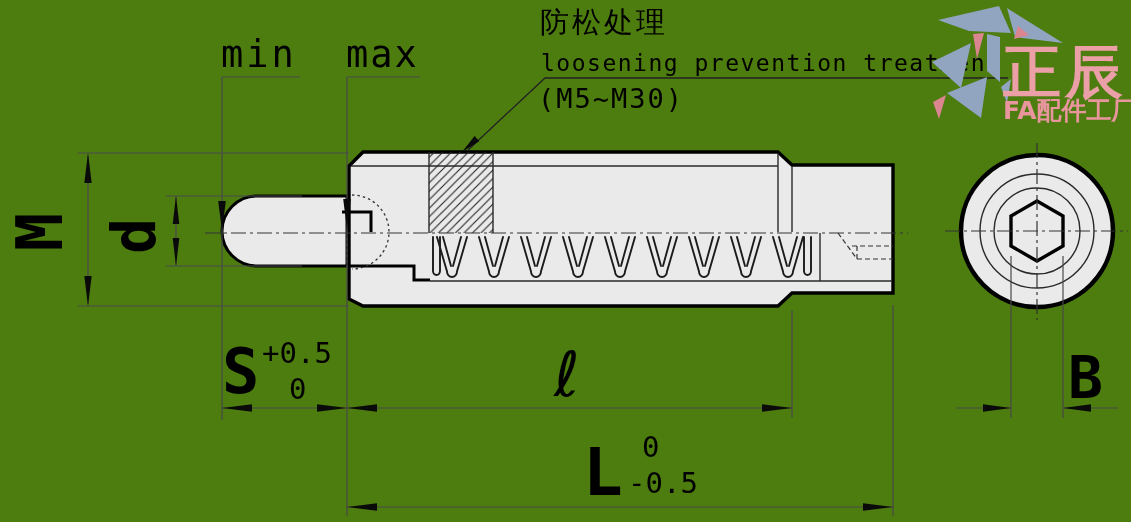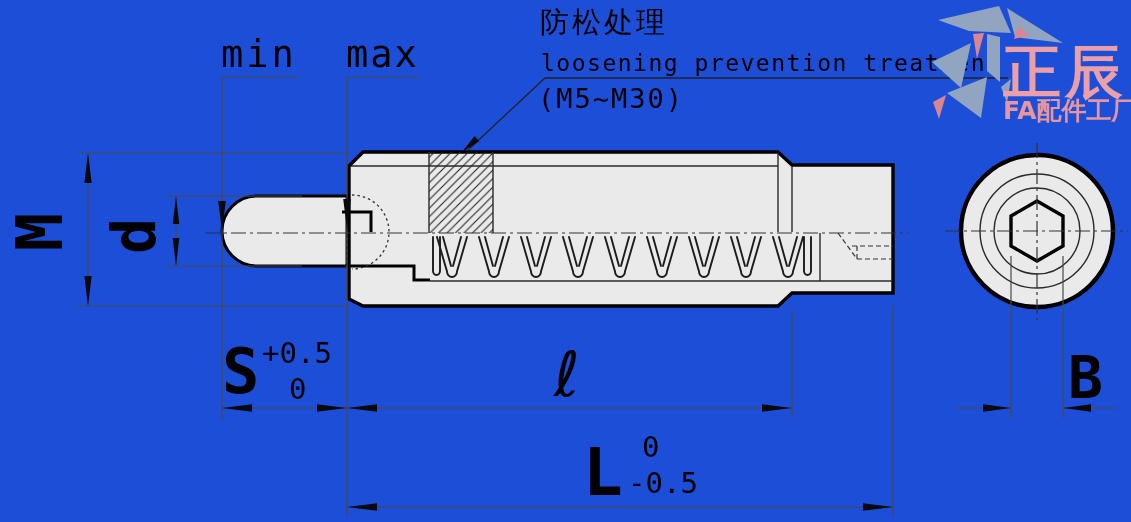--- a/index.html
+++ b/index.html
@@ -1,16 +1,16 @@
 <!DOCTYPE html>
 <html><head>
 <meta charset="utf-8">
 <style>
   html,body{margin:0;padding:0;background:#fff;}
-  #stage{position:relative;width:1131px;height:522px;background:#1d4ed8;overflow:hidden;
+  #stage{position:relative;width:1131px;height:522px;background:#4d7c0f;overflow:hidden;
          font-family:"DejaVu Sans Mono", monospace;}
   svg{position:absolute;left:0;top:0;}
   
   .thick{stroke:#000;stroke-width:3.4;fill:none;stroke-linejoin:miter;stroke-linecap:butt;}
   .thick2{stroke:#000;stroke-width:3;fill:none;stroke-linejoin:miter;}
   .thin{stroke:#2a2a2a;stroke-width:1.4;fill:none;}
   .dim{stroke:#4a4a4a;stroke-width:1.2;fill:none;}
   .lead{stroke:#222;stroke-width:1.3;fill:none;}
   .cl{stroke:#333;stroke-width:1.2;fill:none;stroke-dasharray:15 4 3 4;}
   .dot{stroke:#333;stroke-width:1.3;fill:none;stroke-dasharray:2.5 3;}

